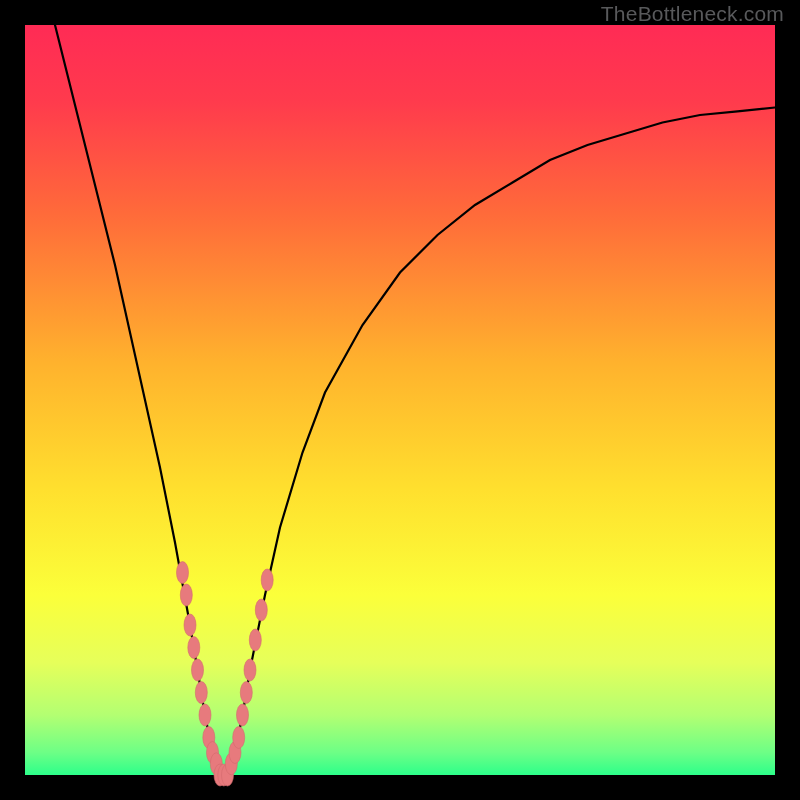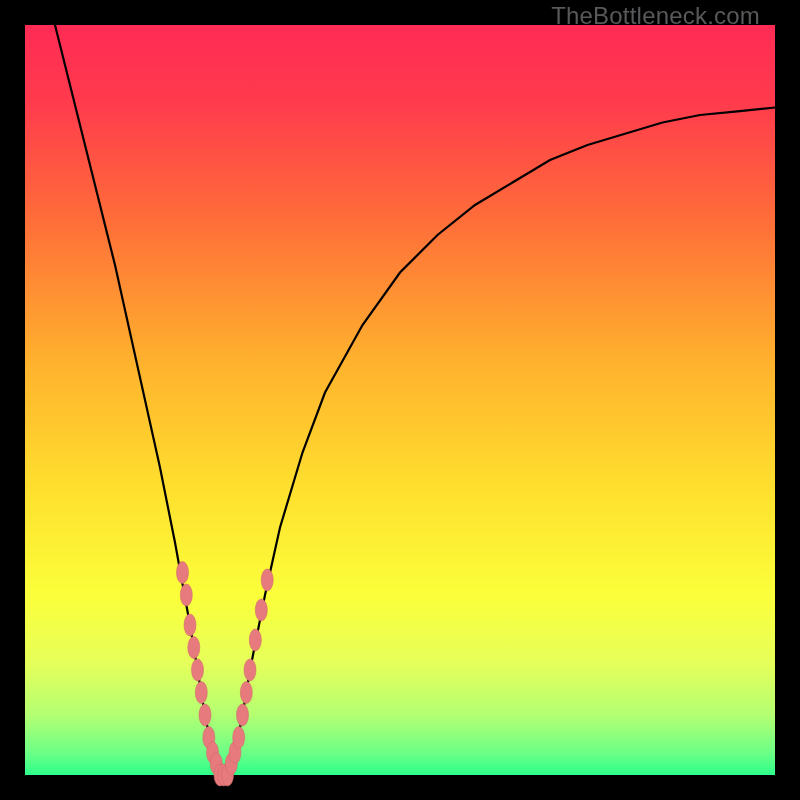--- a/index.html
+++ b/index.html
@@ -27,22 +27,22 @@
   .gradient-bg {
     position: absolute;
     left: 0;
     top: 0;
     width: 750px;
     height: 750px;
   }
   .watermark {
     position: absolute;
     top: 2px;
-    right: 40px;
-    font-size: 24px;
+    right: 16px;
+    font-size: 21px;
     font-weight: 500;
     color: #58595b;
     letter-spacing: 0.2px;
     text-align: right;
   }
   svg.curve {
     position: absolute;
     left: 0;
     top: 0;
     width: 750px;

